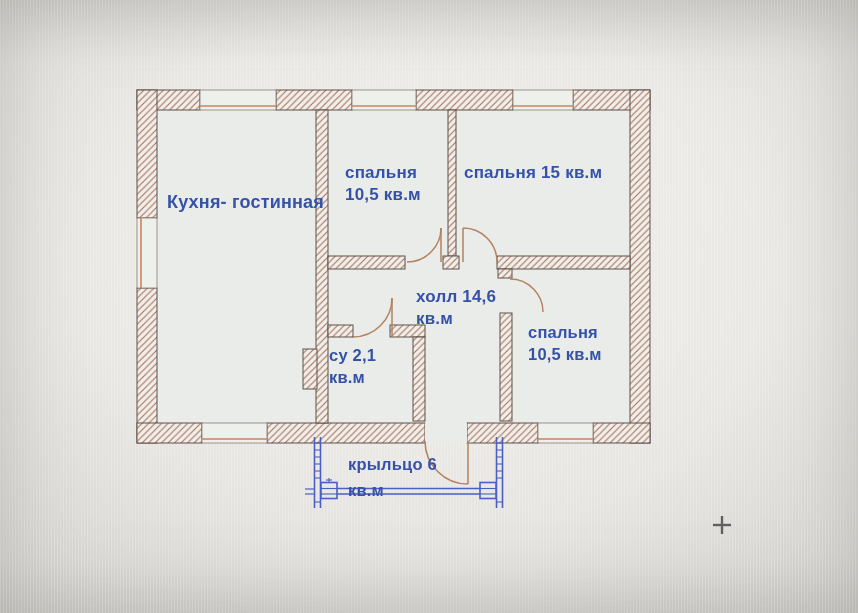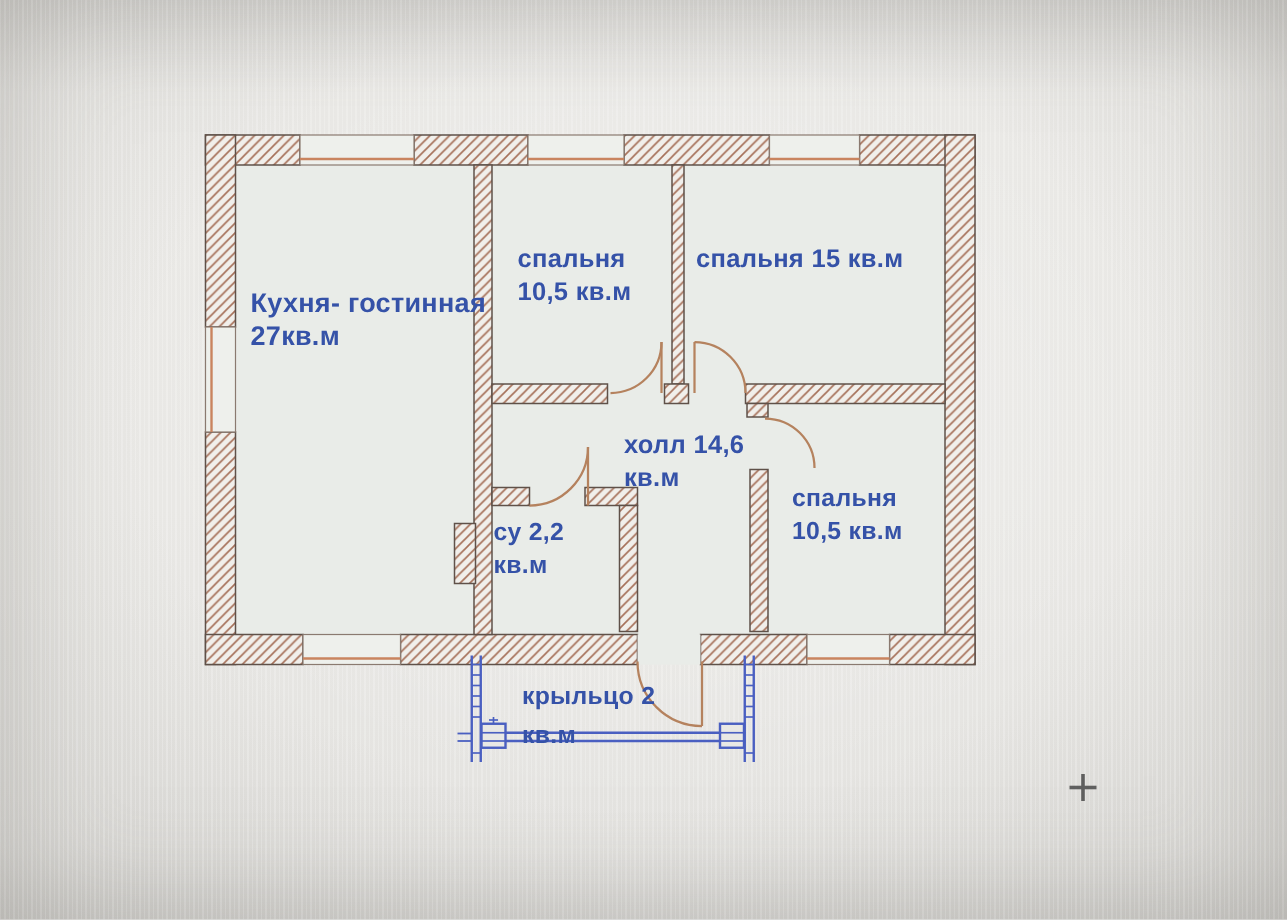--- a/index.html
+++ b/index.html
@@ -161,45 +161,44 @@
     </g>
 
     <g stroke="#4a4a4a" stroke-width="2.4" opacity="0.85">
       <line x1="713" y1="525" x2="731" y2="525"></line>
       <line x1="722" y1="516" x2="722" y2="534"></line>
     </g>
   </svg>
 
   <div class="room-label" style="left:167px;top:191px;font-size:18px;">
     <span>Кухня- гостинная</span>
-    <span>27кв.м</span>
   </div>
 
   <div class="room-label" style="left:345px;top:162px;">
     <span>спальня</span>
     <span>10,5 кв.м</span>
   </div>
 
   <div class="room-label" style="left:464px;top:162px;">
     <span>спальня 15 кв.м</span>
   </div>
 
   <div class="room-label" style="left:416px;top:286px;">
     <span>холл 14,6</span>
     <span>кв.м</span>
   </div>
 
   <div class="room-label small" style="left:329px;top:344px;">
-    <span>су 2,2</span>
+    <span>су 2,1</span>
     <span>кв.м</span>
   </div>
 
   <div class="room-label small" style="left:528px;top:321px;">
     <span>спальня</span>
     <span>10,5 кв.м</span>
   </div>
 
   <div class="room-label small" style="left:348px;top:451px;line-height:26px;">
-    <span>крыльцо 2</span>
+    <span>крыльцо 6</span>
     <span>кв.м</span>
   </div>
 
 </div>
 
 </body></html>

